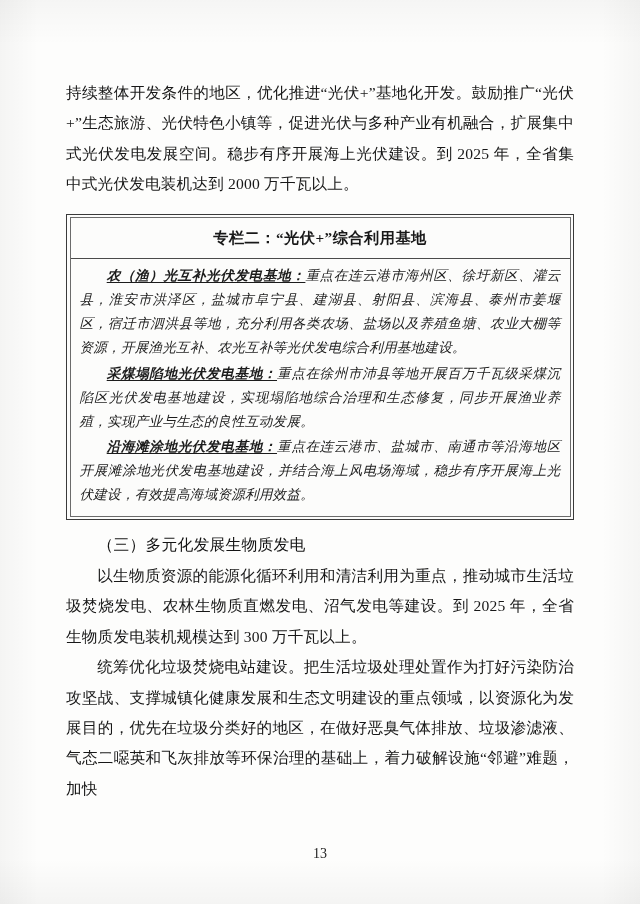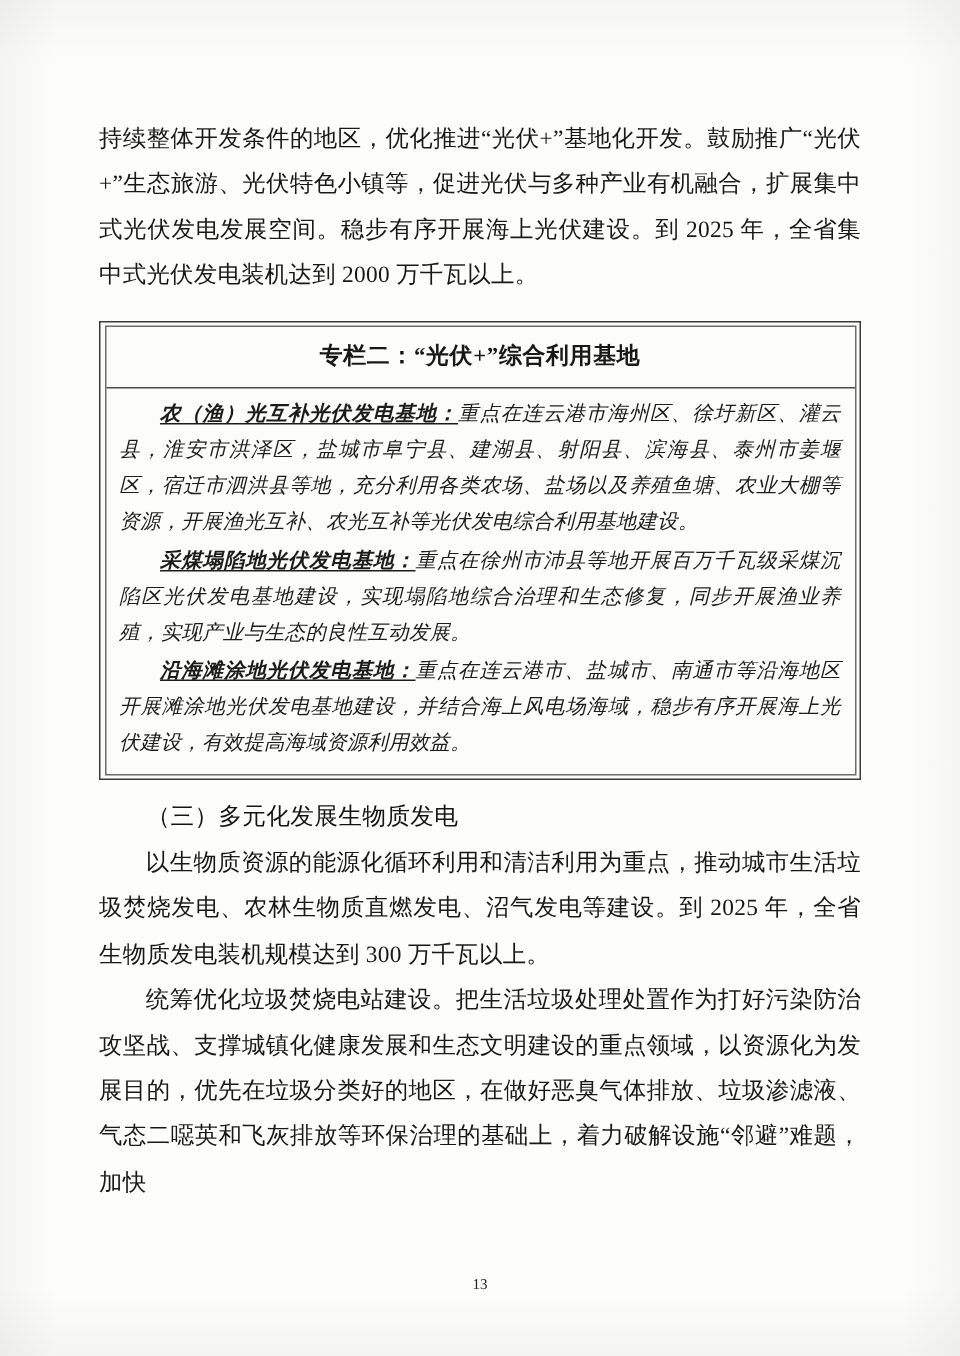--- a/index.html
+++ b/index.html
@@ -94,21 +94,21 @@
     font-style: italic;
     text-decoration: underline;
     text-underline-offset: 2px;
   }
   .page-number {
     position: absolute;
     left: 0;
     right: 0;
     bottom: 42px;
     text-align: center;
-    font-size: 10px;
+    font-size: 14px;
     color: #222;
     font-family: "Liberation Serif", "DejaVu Serif", serif;
   }
 </style>
 </head>
 <body>
 
 <div class="page">
 
   <div class="body-text">

